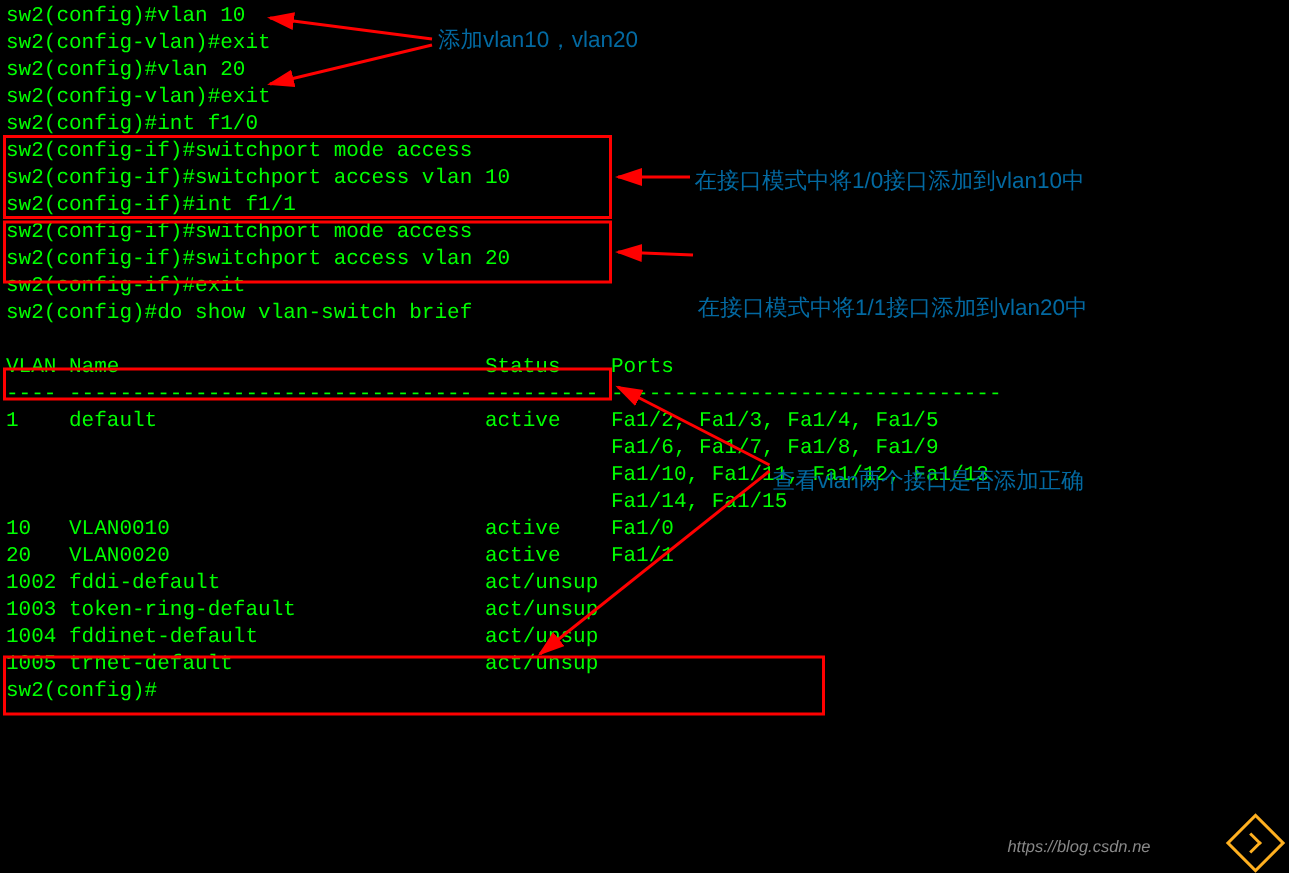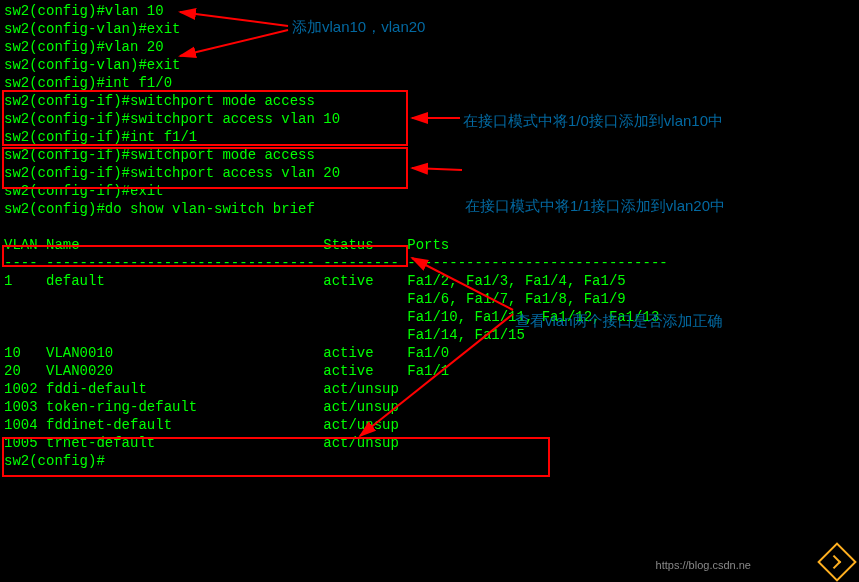--- a/index.html
+++ b/index.html
@@ -42,24 +42,25 @@
     bottom: 6px;
     right: 8px;
     display: flex;
     align-items: center;
     gap: 6px;
     color: #aaa;
     font-family: sans-serif;
   }
   .watermark .url {
     position: absolute;
-    right: 100px;
+    right: 84px;
     bottom: 2px;
     color: #888;
     font-size: 11px;
+    font-style: italic;
     margin-top: 48px;
   }
   .wm-logo {
     width: 28px; height: 28px;
     border: 2px solid #ffb020;
     transform: rotate(45deg);
     display: flex;
     align-items: center;
     justify-content: center;
   }

